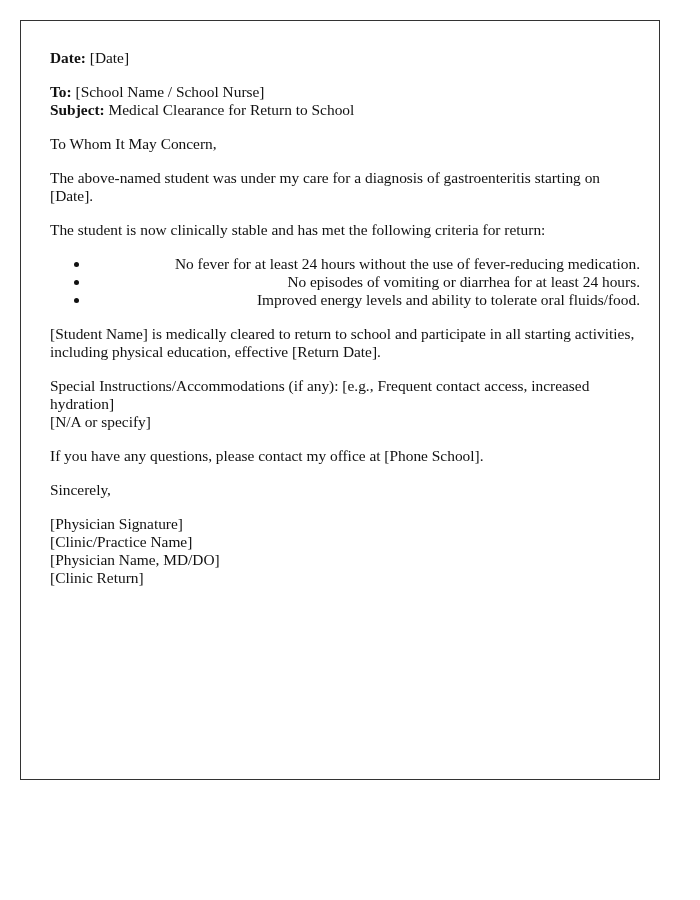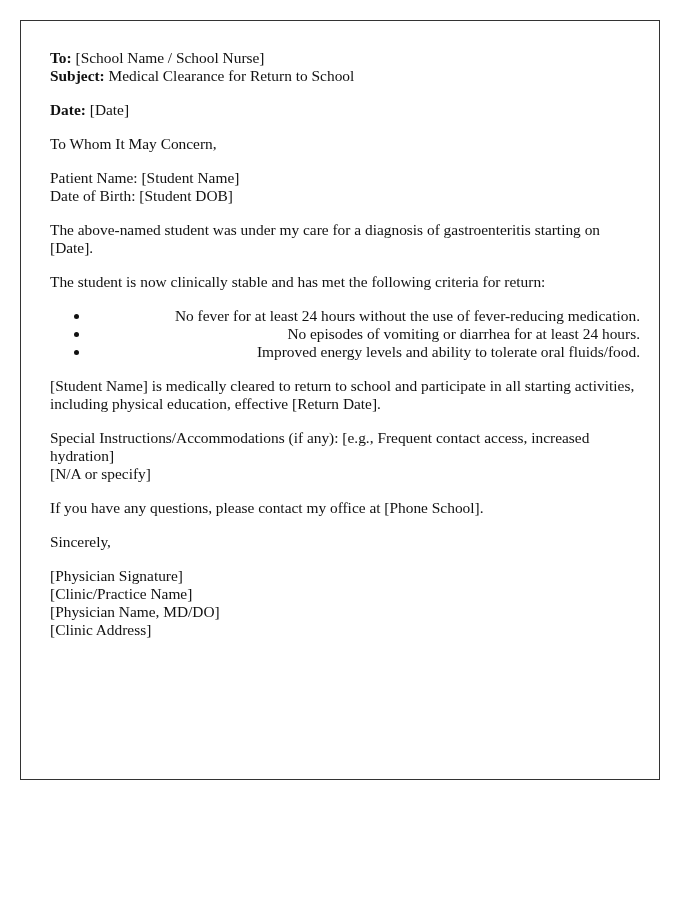--- a/index.html
+++ b/index.html
@@ -51,34 +51,30 @@
       display: block;
     }
   </style>
 </head>
 <body>
 
 <div class="page">
   <div class="content">
 
     <p>
+      <span class="bold">Date:</span><span> [Date]</span>
+    </p>
+
+    <p>
       <span class="line"><span class="bold">To:</span><span> [School Name / School Nurse]</span></span>
       <span class="line"><span class="bold">Subject:</span><span> Medical Clearance for Return to School</span></span>
     </p>
 
-    <p>
-      <span class="bold">Date:</span><span> [Date]</span>
-    </p>
-
     <p>To Whom It May Concern,</p>
 
-    <p>
-      <span class="line">Patient Name: [Student Name]</span>
-      <span class="line">Date of Birth: [Student DOB]</span>
-    </p>
 
     <p>The above-named student was under my care for a diagnosis of gastroenteritis starting on [Date].</p>
 
     <p>The student is now clinically stable and has met the following criteria for return:</p>
 
     <ul>
       <li>No fever for at least 24 hours without the use of fever-reducing medication.</li>
       <li>No episodes of vomiting or diarrhea for at least 24 hours.</li>
       <li>Improved energy levels and ability to tolerate oral fluids/food.</li>
     </ul>
@@ -91,17 +87,17 @@
     </p>
 
     <p>If you have any questions, please contact my office at [Phone School].</p>
 
     <p>Sincerely,</p>
 
     <p>
       <span class="line">[Physician Signature]</span>
       <span class="line">[Clinic/Practice Name]</span>
       <span class="line">[Physician Name, MD/DO]</span>
-      <span class="line">[Clinic Address]</span>
+      <span class="line">[Clinic Return]</span>
     </p>
 
   </div>
 </div>
 
 </body></html>

